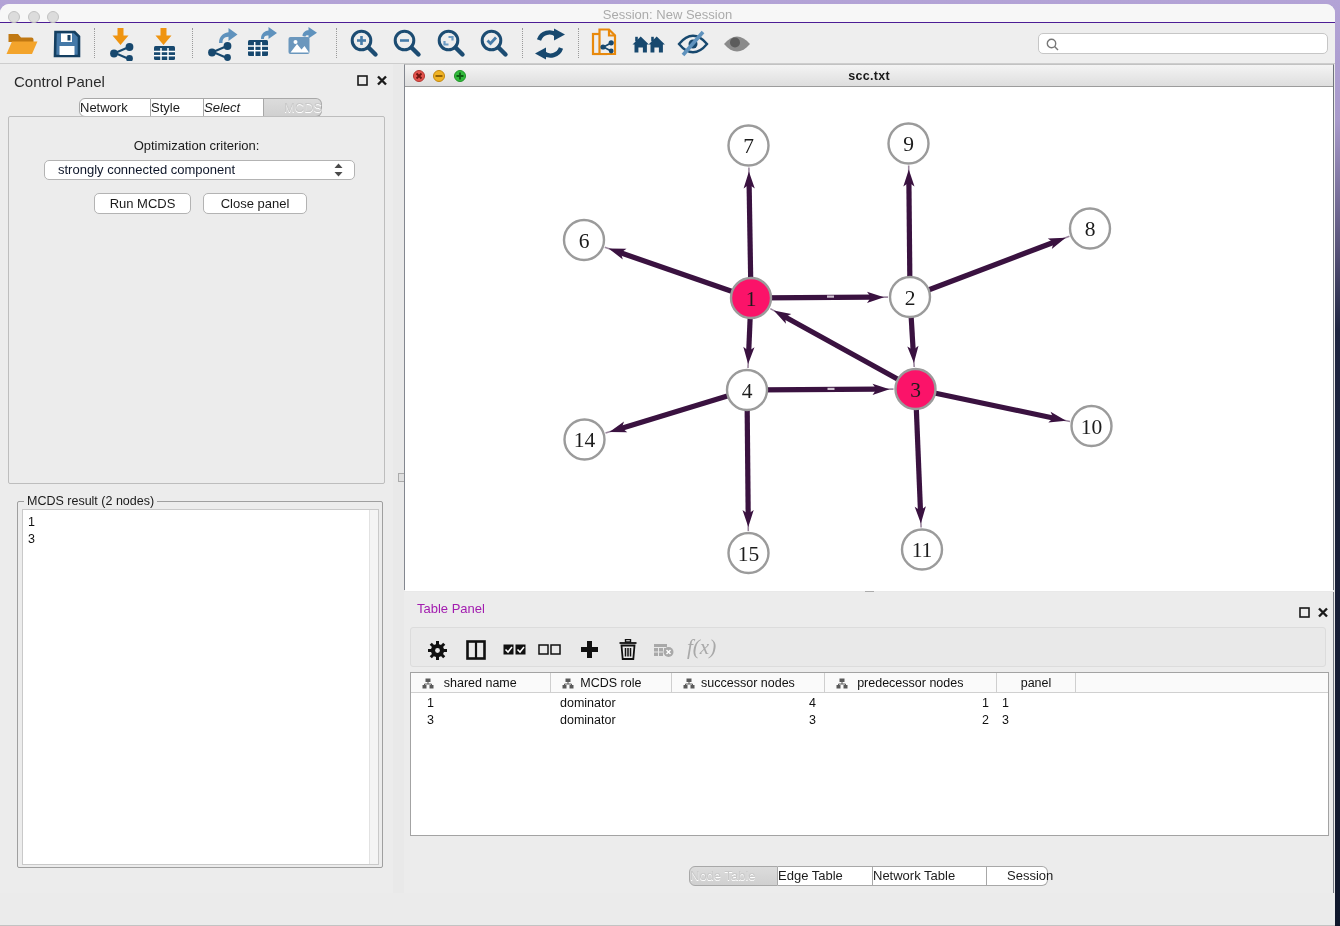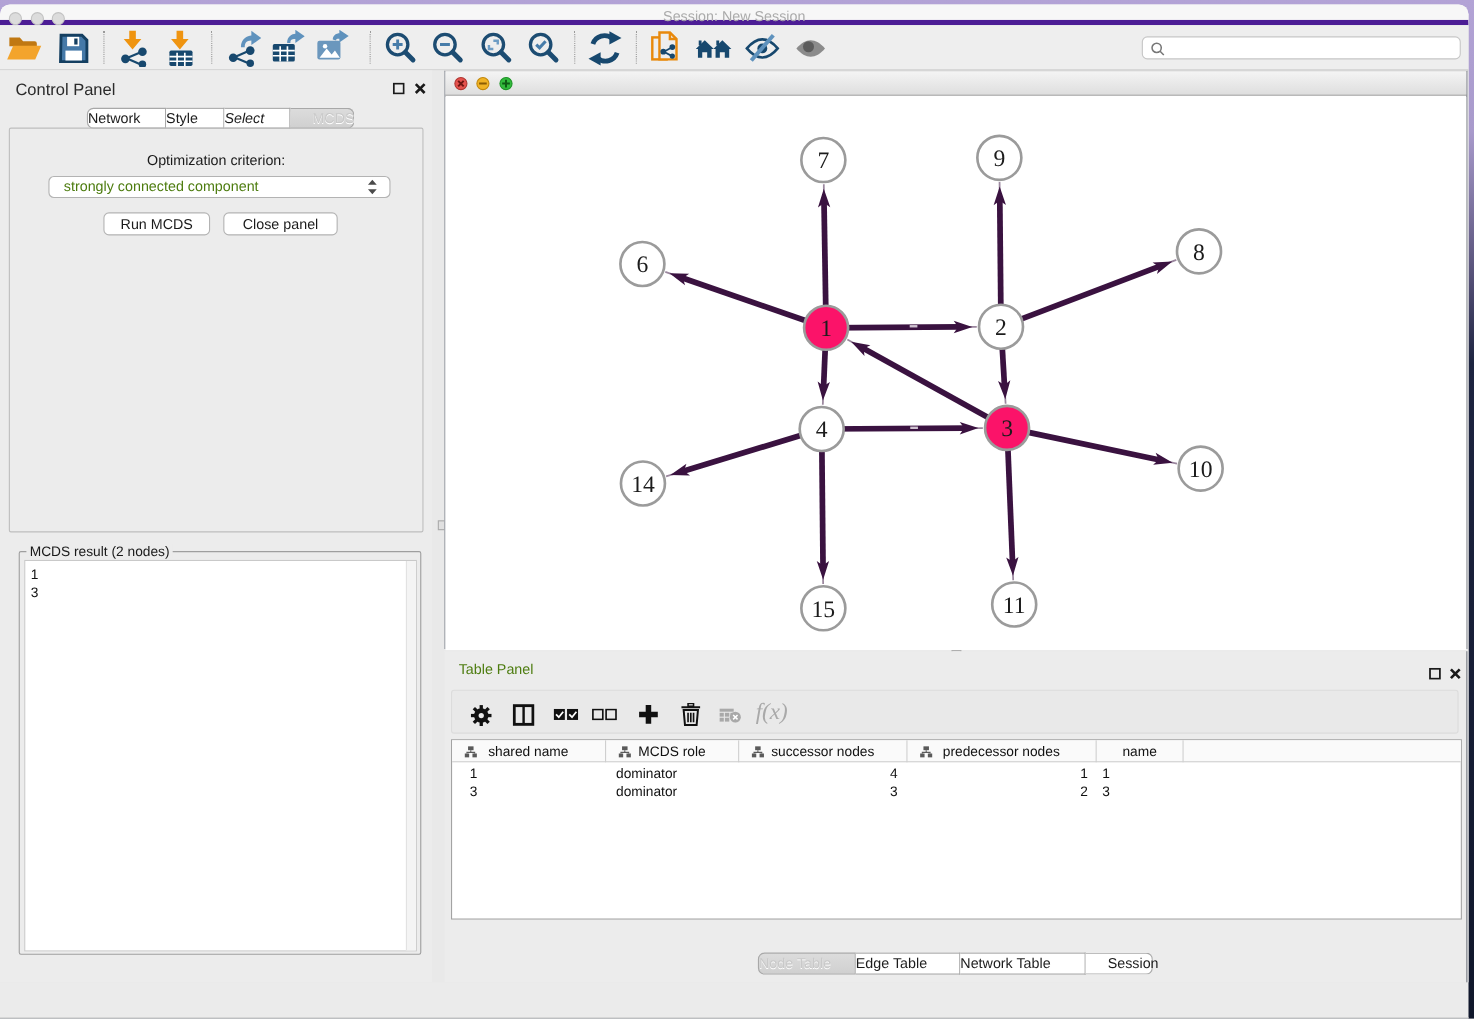--- a/index.html
+++ b/index.html
@@ -1,56 +1,56 @@
 <!DOCTYPE html>
 <html><head>
 <meta charset="utf-8">
 <style>
 * { margin:0; padding:0; box-sizing:border-box; }
 html,body { width:1340px; height:926px; overflow:hidden; }
 body { font-family:"Liberation Sans", sans-serif; background:linear-gradient(#b3a3d6 0px,#a89acb 120px,#565178 250px,#1d2440 330px,#10172b 100%); position:relative; }
 #win { position:absolute; left:0; top:4px; width:1335px; height:922px; background:#ebebeb; border-radius:9px 9px 0 0; }
-#titlebar { position:absolute; left:0; top:0; width:100%; height:19px; background:#f7f7f7; border-radius:9px 9px 0 0; border-bottom:5px solid #4c1d95; }
+#titlebar { position:absolute; left:0; top:0; width:100%; height:19px; background:#f7f7f7; border-radius:9px 9px 0 0; border-bottom:1px solid #4c1d95; }
 .tl { position:absolute; top:7px; width:12px; height:12px; border-radius:50%; background:#dcdcdc; border:1px solid #c2c2c2; }
 #titletext { position:absolute; top:3px; left:0; width:100%; text-align:center; font-size:13px; color:#ababab; }
 #toolbar { position:absolute; left:0; top:19px; width:100%; height:41px; background:#eeeeee; border-bottom:1px solid #cdcdcd; }
 .sep { position:absolute; top:5px; height:30px; width:1px; border-left:1px dotted #9a9a9a; }
 .ticon { position:absolute; top:4px; }
 #searchbox { position:absolute; left:1038px; top:10px; width:290px; height:21px; background:#fff; border:1px solid #c6c6c6; border-radius:5px; }
 #main { position:absolute; left:0; top:60px; width:1335px; height:829px; background:#e9e9e9; }
 
 #cpanel { position:absolute; left:0; top:0; width:393px; height:829px; background:#ececec; }
 #cphead { position:absolute; left:14px; top:9px; font-size:15px; color:#2b2b2b; }
 .winbtn { position:absolute; top:11px; }
 .tabs { position:absolute; display:flex; height:19px; }
 .tab { font-size:13px; color:#1c1c1c; background:#fff; border:1px solid #a8a8a8; border-left:none; line-height:18px; white-space:nowrap; }
 .tab.first { border-left:1px solid #a8a8a8; border-radius:6px 0 0 6px; }
 .tab.last { border-radius:0 6px 6px 0;padding-left:20px; }
 .tab.sel { background:linear-gradient(#dcdcdc,#d0d0d0); color:#c9c9c9; text-shadow:0 1px 0 #fff; }
 #tabcontent { position:absolute; left:8px; top:52px; width:377px; height:368px; border:1px solid #bdbdbd; border-radius:2px; }
 #optlabel { position:absolute; left:0; top:74px; width:393px; text-align:center; font-size:13px; color:#1a1a1a; }
-#dropdown { position:absolute; left:44px; top:96px; width:311px; height:20px; background:#fff; border:1px solid #b3b3b3; border-radius:5px; font-size:13px; color:#4d7c0f; line-height:18px; padding-left:13px; }
+#dropdown { position:absolute; left:44px; top:96px; width:311px; height:20px; background:#fff; border:1px solid #b3b3b3; border-radius:5px; font-size:13px; color:#0f172a; line-height:18px; padding-left:13px; }
 .btn { position:absolute; top:129px; height:21px; background:#fff; border:1px solid #b3b3b3; border-radius:5px; font-size:13px; color:#1a1a1a; text-align:center; line-height:19px; }
 #fieldset { position:absolute; left:17px; top:437px; width:366px; height:367px; border:1px solid #9f9f9f; border-radius:2px; }
 #fslegend { position:absolute; left:6px; top:-8px; background:#ececec; padding:0 3px; font-size:12.5px; color:#1a1a1a; }
 #fsbox { position:absolute; left:4px; top:7px; width:357px; height:356px; background:#fff; border:1px solid #c9c9c9; font-size:12.5px; color:#111; }
 #fsscroll { position:absolute; right:0px; top:0px; width:9px; height:100%; background:#f4f4f4; border-left:1px solid #e2e2e2; }
 
 #vsplit-handle { position:absolute; left:398px; top:409px; width:7px; height:9px; background:#e0e0e0; border:1px solid #ababab; }
 
 #netwin { position:absolute; left:404px; top:0px; width:930px; height:526px; border-left:1px solid #83878f; border-right:1px solid #6f737c; border-top:1px solid #c2c2c2; background:#fff; }
 #nettitle { position:absolute; left:0; top:0; width:100%; height:22px; background:linear-gradient(#f4f4f4,#dedede); border-bottom:1px solid #9c9c9c; }
 #nettext { position:absolute; left:0; top:4px; width:100%; text-align:center; font-size:12.5px; font-weight:bold; color:#1a1a1a; letter-spacing:0.3px; }
 .mac { position:absolute; top:5px; width:12px; height:12px; border-radius:50%; }
 #netcanvas { position:absolute; left:0; top:23px; width:928px; height:503px; background:#fff; }
 
 #hsplit-handle { position:absolute; left:865px; top:527px; width:9px; height:8px; background:#e0e0e0; border:1px solid #ababab; }
 
 #tpanel { position:absolute; left:404px; top:528px; width:930px; height:301px; background:#ececec; border-right:1px solid #777b84; }
-#tphead { position:absolute; left:13px; top:9px; font-size:13px; color:#4d7c0f; }
+#tphead { position:absolute; left:13px; top:9px; font-size:13px; color:#a21caf; }
 #tptoolbar { position:absolute; left:6px; top:35px; width:916px; height:40px; background:#e9e9e9; border:1px solid #dcdcdc; border-radius:3px; }
 #ttable { position:absolute; left:6px; top:80px; width:919px; height:164px; background:#fff; border:1px solid #a3a3a3; }
 #thead { position:absolute; left:0; top:0; width:100%; height:20px; background:#fafafa; border-bottom:1px solid #d0d0d0; font-size:12.5px; color:#111; }
 .th { position:absolute; top:0; height:20px; border-right:1px solid #cfcfcf; text-align:center; line-height:20px; }
 .treeic { position:absolute; left:11px; top:5px; }
 .mac svg { position:absolute; left:0; top:0; }
 .td { position:absolute; font-size:12.5px; color:#111; height:17px; line-height:17px; }
 .btabs { position:absolute; top:274px; left:0; width:100%; display:flex; justify-content:center; }
 
 #statusbar { position:absolute; left:0; top:889px; width:1335px; height:33px; background:#ececec; border-top:1px solid #c3c3c3;margin-top:32px; }
@@ -239,20 +239,21 @@
         <div class="mac" style="left:28px; background:#f0b325; border:1px solid #c3880d;">
             <svg width="10" height="10" viewBox="0 0 10 10">
               <path d="M1.5 5 H8.5" stroke="#8a5c05" stroke-width="1.8"></path>
             </svg>
           </div>
         <div class="mac" style="left:48.5px; background:#32bb3c; border:1px solid #1e9427;">
             <svg width="10" height="10" viewBox="0 0 10 10">
               <path d="M1.5 5 H8.5 M5 1.5 V8.5" stroke="#0e5d14" stroke-width="1.8"></path>
             </svg>
           </div>
+        <div id="nettext">scc.txt</div>
       </div>
       <div id="netcanvas">
         <svg style="position:absolute;left:-1px;top:-2px;" width="930" height="505" viewBox="0 0 930 505">
 <g>
 <line x1="346.7" y1="191.0" x2="344.9" y2="81.5" stroke="#3a1240" stroke-width="1.6" opacity="0.5"></line>
 <line x1="347.0" y1="212.0" x2="345.1" y2="97.5" stroke="#3a1240" stroke-width="5.2"></line>
 <polygon points="344.9,85.5 350.8,102.4 345.1,98.5 339.6,102.6" fill="#3a1240"></polygon>
 <line x1="327.2" y1="205.1" x2="200.8" y2="161.2" stroke="#3a1240" stroke-width="1.6" opacity="0.5"></line>
 <line x1="347.0" y1="212.0" x2="215.9" y2="166.5" stroke="#3a1240" stroke-width="5.2"></line>
 <polygon points="204.6,162.5 222.5,162.8 216.8,166.8 218.8,173.4" fill="#3a1240"></polygon>
@@ -405,21 +406,21 @@
                 <rect x="0.5" y="7" width="4" height="3.5" fill="#5a5a5a"></rect>
                 <rect x="7.5" y="7" width="4" height="3.5" fill="#5a5a5a"></rect>
                 <path d="M6 4 v2 M2.5 7 v-1 h7 v1" stroke="#5a5a5a" fill="none"></path>
               </svg>successor nodes</div>
           <div class="th" style="left:413.6px; width:172.4px;"><svg class="treeic" width="12" height="11" viewBox="0 0 12 11">
                 <rect x="3.5" y="0.5" width="5" height="3.5" fill="#5a5a5a"></rect>
                 <rect x="0.5" y="7" width="4" height="3.5" fill="#5a5a5a"></rect>
                 <rect x="7.5" y="7" width="4" height="3.5" fill="#5a5a5a"></rect>
                 <path d="M6 4 v2 M2.5 7 v-1 h7 v1" stroke="#5a5a5a" fill="none"></path>
               </svg>predecessor nodes</div>
-          <div class="th" style="left:586px; width:79px;">name</div>
+          <div class="th" style="left:586px; width:79px;">panel</div>
         </div>
         <div class="td" style="left:16px; top:22px;">1</div>
         <div class="td" style="left:149px; top:22px;">dominator</div>
         <div class="td" style="left:305px; top:22px; width:100px; text-align:right;">4</div>
         <div class="td" style="left:478px; top:22px; width:100px; text-align:right;">1</div>
         <div class="td" style="left:591px; top:22px;">1</div>
         <div class="td" style="left:16px; top:38.5px;">3</div>
         <div class="td" style="left:149px; top:38.5px;">dominator</div>
         <div class="td" style="left:305px; top:38.5px; width:100px; text-align:right;">3</div>
         <div class="td" style="left:478px; top:38.5px; width:100px; text-align:right;">2</div>

